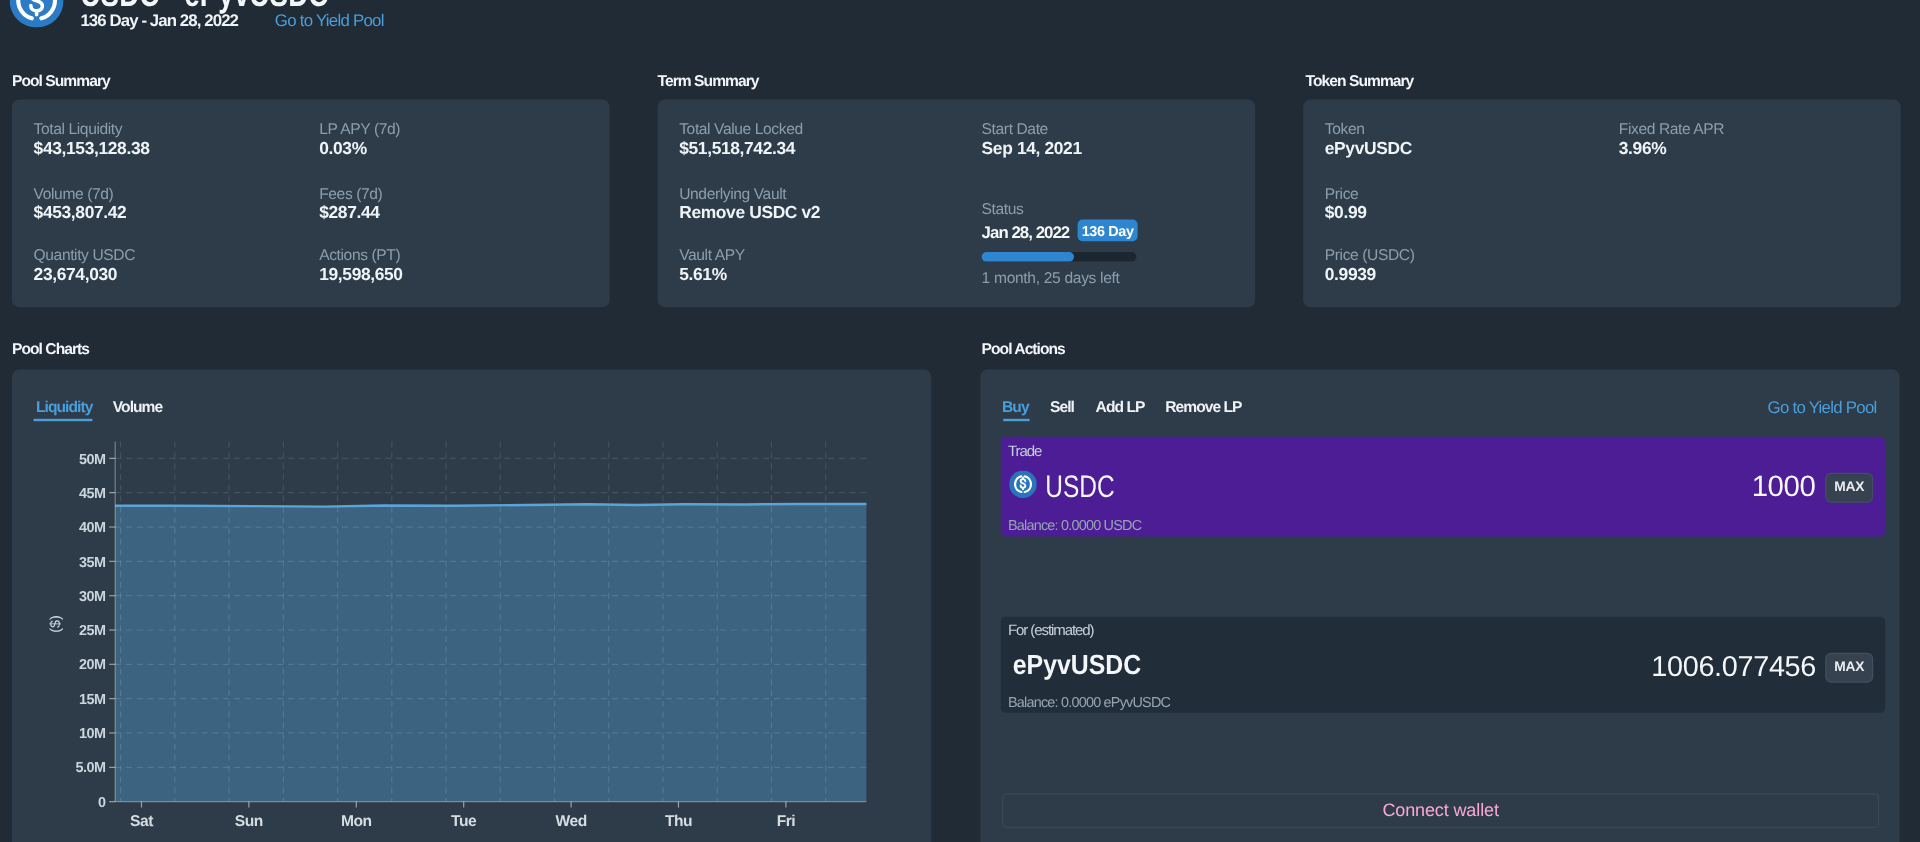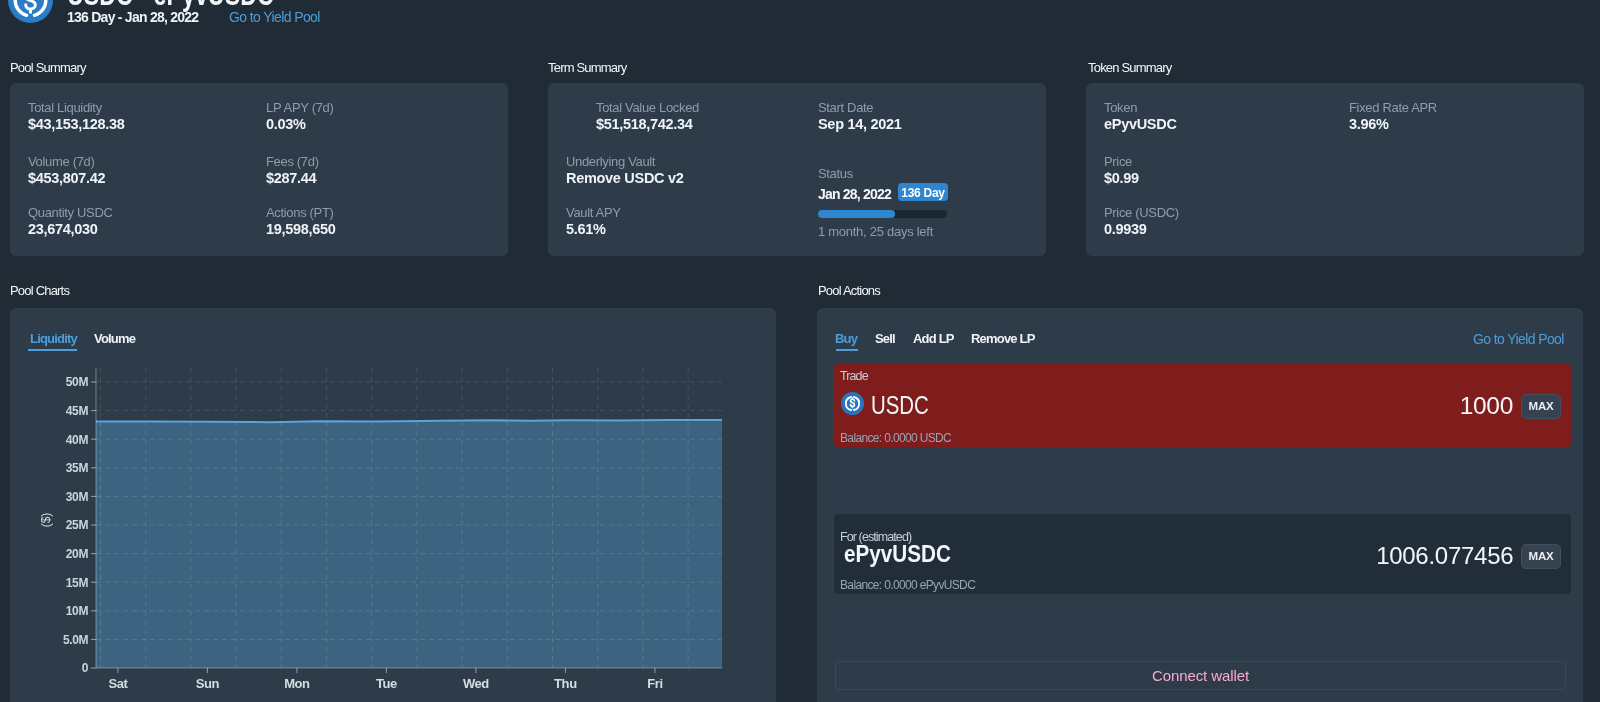--- a/index.html
+++ b/index.html
@@ -9,21 +9,21 @@
   font-family:"Liberation Sans", sans-serif;
   color:#eef3f6;
   position:relative;
 }
 .abs { position:absolute; }
 .card {
   position:absolute;
   background:#2e3c4a;
   border-radius:6px;
 }
-.sechead { position:absolute; font-size:13px; font-weight:400; color:#f2f6f9; letter-spacing:-0.8px; line-height:13px; }
+.sechead { position:absolute; font-size:13px; font-weight:700; color:#f2f6f9; letter-spacing:-0.8px; line-height:13px; }
 .lbl { font-size:13px; line-height:13px; color:#8d9daa; letter-spacing:-0.33px; }
 .val { font-size:14.5px; line-height:14.5px; font-weight:700; color:#eff4f8; margin-top:2.5px; letter-spacing:-0.3px; }
 .cell { position:absolute; }
 .link { color:#4a9eda; }
 .tab { position:absolute; font-size:13px; font-weight:700; color:#eef3f6; letter-spacing:-0.8px; line-height:13px; }
 .tab.active { color:#4a9eda; }
 .boxlbl { position:absolute; font-size:12.5px; line-height:12.5px; color:#c5cfd8; letter-spacing:-0.9px; }
 .ballbl { position:absolute; font-size:12px; line-height:12px; color:#97a5b2; letter-spacing:-0.65px; }
 .maxbtn { position:absolute; width:40px; height:25px; background:#36424f; border:1px solid #41505e; border-radius:5px; text-align:center; line-height:23px; font-size:11.5px; font-weight:700; color:#e8eef2; letter-spacing:-0.2px; }
 </style>
@@ -66,21 +66,21 @@
 <div class="cell" style="left:28px; top:206px;">
     <div class="lbl">Quantity USDC</div>
     <div class="val">23,674,030</div>
   </div>
 <div class="cell" style="left:266px; top:206px;">
     <div class="lbl">Actions (PT)</div>
     <div class="val">19,598,650</div>
   </div>
 
 <div class="card" style="left:548px; top:83px; width:498px; height:173px;"></div>
-<div class="cell" style="left:566px; top:101px;margin-left:30px;">
+<div class="cell" style="left:566px; top:101px;">
     <div class="lbl">Total Value Locked</div>
     <div class="val">$51,518,742.34</div>
   </div>
 <div class="cell" style="left:566px; top:155px;">
     <div class="lbl">Underlying Vault</div>
     <div class="val">Remove USDC v2</div>
   </div>
 <div class="cell" style="left:566px; top:206px;">
     <div class="lbl">Vault APY</div>
     <div class="val">5.61%</div>
@@ -220,35 +220,35 @@
 </div>
 
 <div class="card" style="left:817px; top:308px; width:766px; height:400px;"></div>
 <div class="tab active" style="left:835px; top:331.5px;">Buy</div>
 <div class="abs" style="left:835.5px; top:348.5px; width:22.5px; height:2.5px; background:#4a9eda;"></div>
 <div class="tab" style="left:875px; top:331.5px;">Sell</div>
 <div class="tab" style="left:913px; top:331.5px;">Add LP</div>
 <div class="tab" style="left:971px; top:331.5px;">Remove LP</div>
 <div class="abs link" style="left:1473px; top:332px; font-size:14px; font-weight:400; letter-spacing:-0.6px; line-height:14px;">Go to Yield Pool</div>
 
-<div class="abs" style="left:834px; top:364px; width:737px; height:83px; background:#7f1d1d; border-radius:4px;">
+<div class="abs" style="left:834px; top:364px; width:737px; height:83px; background:#4c1d95; border-radius:4px;">
   <div class="boxlbl" style="left:6px; top:6px;">Trade</div>
   <svg class="abs" style="left:6.6px; top:27.8px;" width="23" height="23" viewBox="0 0 45 45">
     <circle cx="22.5" cy="22.5" r="22.5" fill="#2a74bd"></circle>
     <path d="M 25.2 9.78 A 13 13 0 0 1 25.2 35.22" fill="none" stroke="#ffffff" stroke-width="3.6" stroke-linecap="round"></path>
     <path d="M 19.8 35.22 A 13 13 0 0 1 19.8 9.78" fill="none" stroke="#ffffff" stroke-width="3.6" stroke-linecap="round"></path>
     <path d="M26.3,17.8 C26.3,15.6 24.6,14.2 22.5,14.2 C20.4,14.2 18.7,15.5 18.7,17.5 C18.7,19.7 20.6,20.6 22.5,21.2 C24.4,21.8 26.3,22.7 26.3,24.9 C26.3,26.9 24.6,28.2 22.5,28.2 C20.4,28.2 18.7,26.8 18.7,24.6 M22.5,11.8 L22.5,14.2 M22.5,28.2 L22.5,30.6" fill="none" stroke="#ffffff" stroke-width="3.2" stroke-linecap="round"></path>
   </svg>
   <div class="abs" style="left:36.8px; top:27.8px; font-size:26px; line-height:26px; font-weight:400; color:#f4f7f9; transform:scaleX(0.785); transform-origin:0 0; white-space:nowrap;">USDC</div>
   <div class="abs" style="right:58px; top:30px; font-size:24.5px; line-height:24.5px; color:#f4f7f9; letter-spacing:-0.3px;">1000</div>
   <div class="maxbtn" style="right:10px; top:30px;">MAX</div>
   <div class="ballbl" style="left:6px; top:68px;">Balance: 0.0000 USDC</div>
 </div>
 
 <div class="abs" style="left:834px; top:514px; width:737px; height:80px; background:#222d3a; border-radius:4px;">
-  <div class="boxlbl" style="left:6px; top:5px;margin-top:12px;">For (estimated)</div>
+  <div class="boxlbl" style="left:6px; top:5px;">For (estimated)</div>
   <div class="abs" style="left:9.5px; top:29px; font-size:23px; line-height:23px; font-weight:700; color:#f4f7f9; transform:scaleX(0.9); transform-origin:0 0; white-space:nowrap;">ePyvUSDC</div>
   <div class="abs" style="right:57.7px; top:30px; font-size:24px; line-height:24px; color:#f4f7f9; letter-spacing:-0.27px;">1006.077456</div>
   <div class="maxbtn" style="right:10px; top:30px;">MAX</div>
   <div class="ballbl" style="left:6px; top:65px;">Balance: 0.0000 ePyvUSDC</div>
 </div>
 
 <div class="abs" style="left:835px; top:661px; width:731px; height:29px; border:1px solid #3a4855; border-radius:4px; text-align:center; line-height:27px; font-size:15px; color:#f9a8d4; letter-spacing:-0.1px;">Connect wallet</div>
 
 </body></html>

